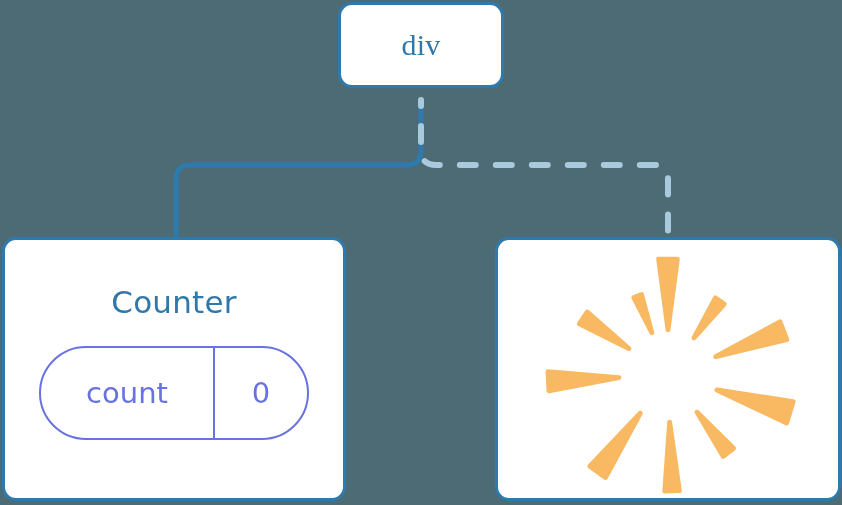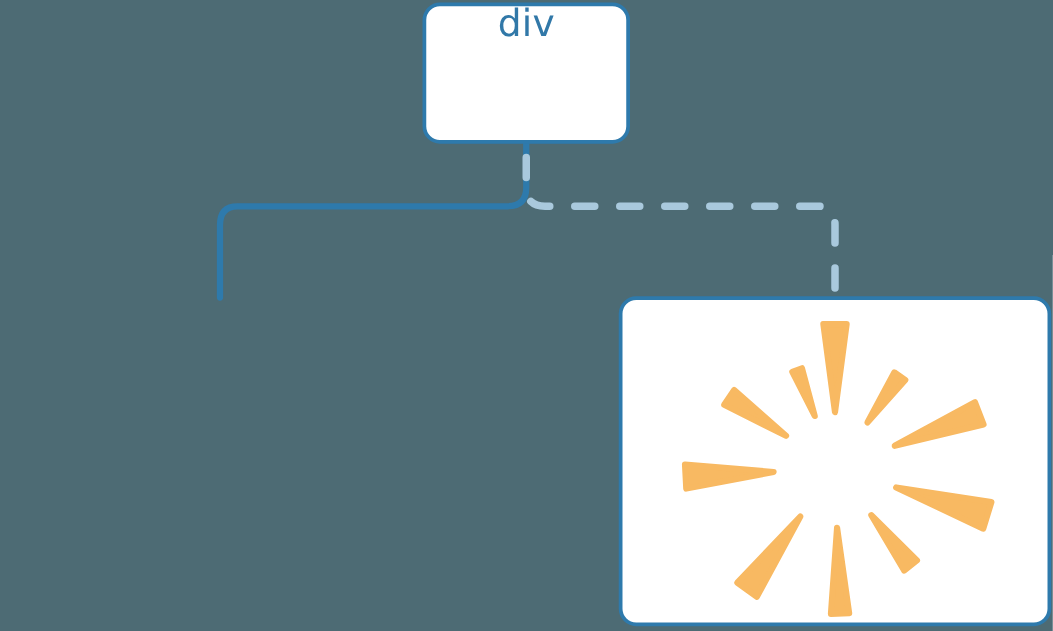--- a/index.html
+++ b/index.html
@@ -42,21 +42,23 @@
     flex-direction: column;
     align-items: center;
     z-index: 2;
   }
 
   
   #node-div {
     left: 338px;
     top: 2px;
     width: 166px;
-    height: 113px;
+    height: 86px;
+    justify-content: center;
+    font-family: Liberation Serif, serif;
   }
   .node-title {
     color: #3178a8;
     font-size: 30px;
     line-height: 1;
     letter-spacing: 0.2px;
     white-space: nowrap;
     user-select: none;
   }
 
@@ -127,20 +129,28 @@
 
     <path d="M 421 100 L 421 150 Q 421 165 406 165 L 190 165 Q 176 165 176 180 L 176 238" stroke="#2e7aac" stroke-width="5" stroke-linecap="round" fill="none"></path>
 
     <path d="M 421 100 L 421 150 Q 421 165 436 165 L 654 165 Q 668 165 668 180 L 668 238" stroke="#a9c9dd" stroke-width="6" stroke-linecap="round" fill="none" stroke-dasharray="16 20" stroke-dashoffset="-62"></path>
   </svg>
 
   <div class="node" id="node-div">
     <span class="node-title">div</span>
   </div>
 
+  <div class="node" id="node-counter">
+    <span class="node-title">Counter</span>
+
+    <div class="state-pill">
+      <span class="pill-key">count</span>
+      <span class="pill-val">0</span>
+    </div>
+  </div>
 
   <div class="node" id="node-sparkle">
     <svg id="sparkle-svg" viewBox="0 0 260 250" width="260" height="250">
         <polygon points="130.00,79.00 120.54,7.38 139.46,7.38" fill="#f8b962" stroke="#f8b962" stroke-width="5" stroke-linejoin="round"></polygon>
         <polygon points="156.38,87.32 178.21,46.64 187.15,52.90" fill="#f8b962" stroke="#f8b962" stroke-width="5" stroke-linejoin="round"></polygon>
         <polygon points="178.55,106.36 243.82,70.95 250.75,89.00" fill="#f8b962" stroke="#f8b962" stroke-width="5" stroke-linejoin="round"></polygon>
         <polygon points="179.73,140.20 257.16,152.03 250.53,173.70" fill="#f8b962" stroke="#f8b962" stroke-width="5" stroke-linejoin="round"></polygon>
         <polygon points="159.55,162.82 196.65,199.55 186.21,207.71" fill="#f8b962" stroke="#f8b962" stroke-width="5" stroke-linejoin="round"></polygon>
         <polygon points="131.68,172.97 141.51,242.44 126.71,242.95" fill="#f8b962" stroke="#f8b962" stroke-width="5" stroke-linejoin="round"></polygon>
         <polygon points="101.79,163.83 66.44,229.13 50.61,217.63" fill="#f8b962" stroke="#f8b962" stroke-width="5" stroke-linejoin="round"></polygon>

